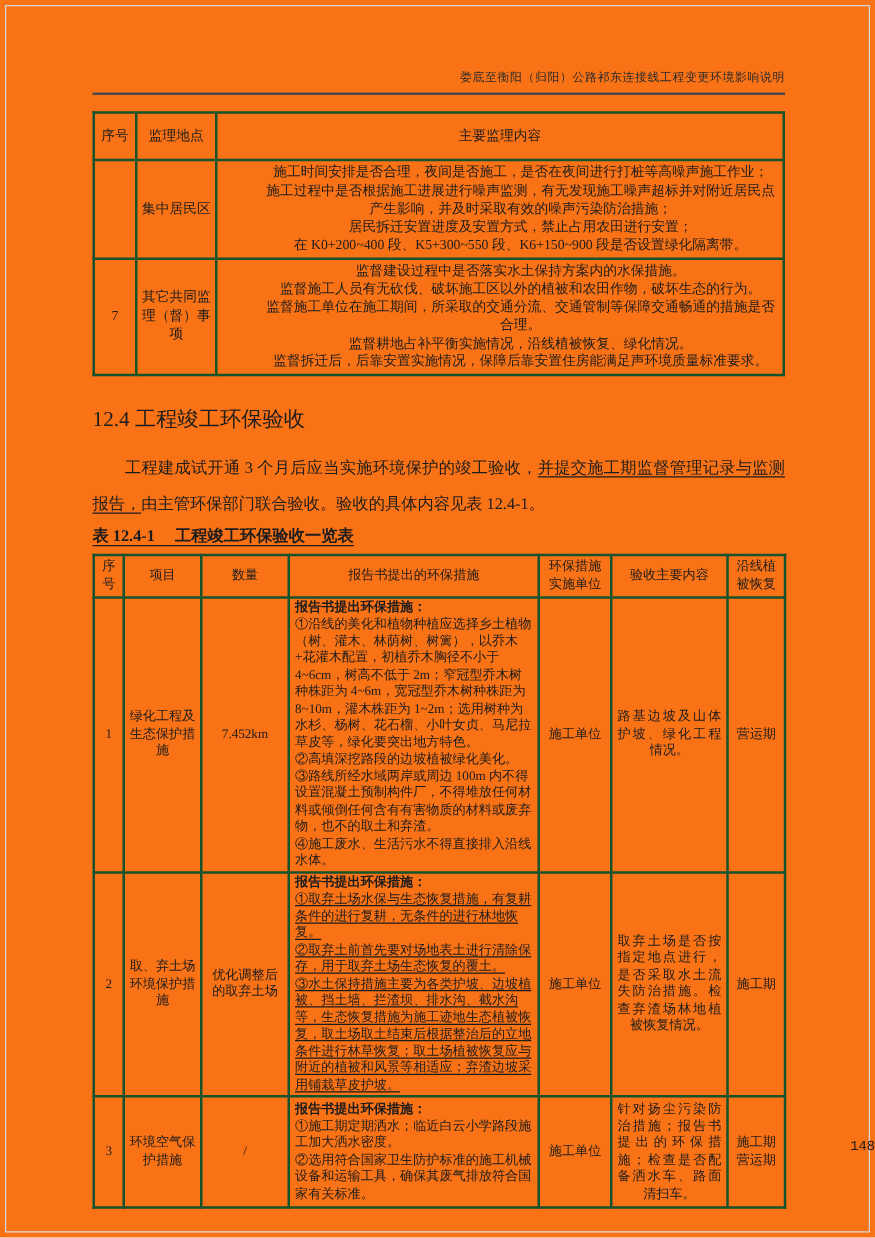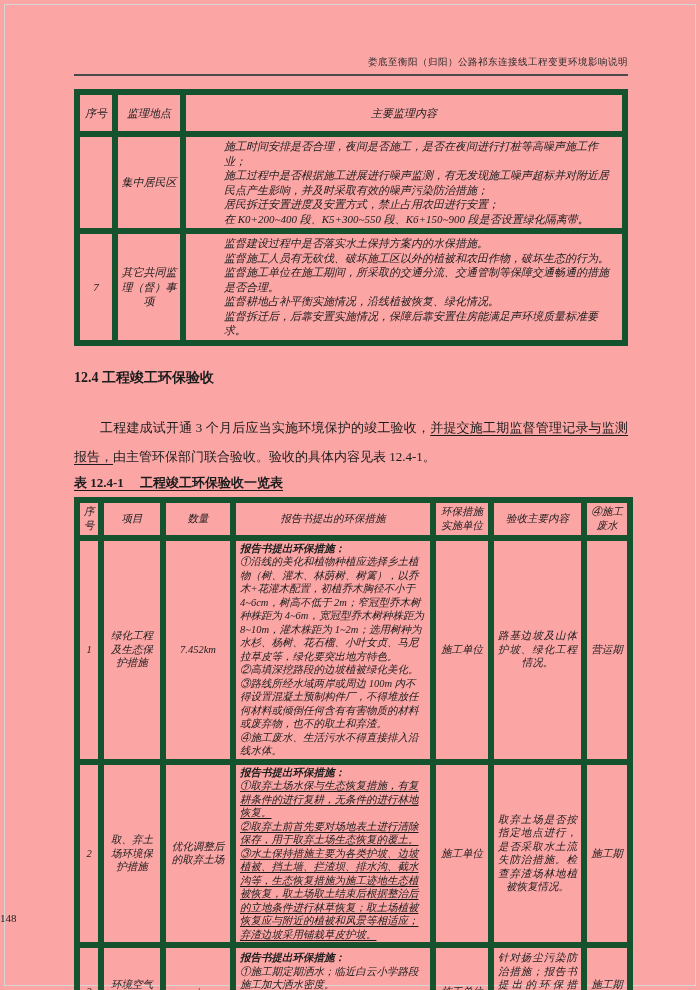--- a/index.html
+++ b/index.html
@@ -1,58 +1,58 @@
 <!DOCTYPE html>
 <html><head>
 <meta charset="utf-8">
 <style>
   html,body { margin:0; padding:0; background:#ffffff; }
   .page {
-    position:relative; width:700px; height:990px; background:#fca5a5;
+    position:relative; width:700px; height:990px; background:#f97316;
     font-family:"Liberation Serif","DejaVu Serif",serif; color:#1c1c1c;
     overflow:hidden;
   }
   .scan-frame { position:absolute; inset:4px; border:1px solid #d6d6d6; pointer-events:none; }
   .content { position:absolute; left:74px; top:56px; width:554px; }
 
   .doc-header {
     text-align:right; font-size:9.5px; letter-spacing:0.5px; color:#2a2a2a;
     padding-bottom:5px; border-bottom:2px solid #4a4a4a;
   }
 
   table { border-collapse:collapse; width:100%; }
-  td, th { border:6px solid #14532d; vertical-align:middle; font-weight:normal;font-style:italic; }
+  td, th { border:2px solid #14532d; vertical-align:middle; font-weight:normal; }
 
   
   .t1 { margin-top:13px; font-size:11px; }
   .t1 td { padding:2px 5px; line-height:14.5px; }
   .t1 .c-no  { width:28px; text-align:center; padding:2px 2px; }
   .t1 .c-loc { width:56px; text-align:center; padding:2px 3px; }
   .t1 .hdr td { text-align:center; height:32px; }
-  .t1 .c-body { text-align:left;padding-left:38px; }
+  .t1 .c-body { text-align:center;padding-left:38px; }
 
   
-  .section-h { margin-top:23px; font-weight:bold; font-size:14px; }
-  .para { margin-top:26px; font-size:13px; line-height:29px; text-align:justify; text-indent:26px; }
+  .section-h { margin-top:23px; font-weight:normal; font-size:17px; }
+  .para { margin-top:12px; font-size:13px; line-height:29px; text-align:justify; text-indent:26px; }
   .u { text-decoration:underline; text-underline-offset:3px; }
   .tbl-title { margin-top:3px; text-align:left; font-size:13px; font-weight:bold; }
   .tbl-title span { text-decoration:underline; text-underline-offset:3px; }
 
   
   .t2 { margin-top:5px; font-size:10.5px; table-layout:fixed; }
   .t2 td, .t2 th { padding:1px 3px; line-height:13.5px; }
   .t2 thead th { text-align:center; height:30px; }
   .t2 .c-center { text-align:center; }
   .t2 .c-meas { text-align:left; padding:1px 4px; }
   .t2 .c-meas .m-title { font-weight:bold; }
   .t2 .c-meas.ul div:not(.m-title) { text-decoration:underline; text-underline-offset:2px; }
   .t2 .c-acc { text-align:justify; text-align-last:center; padding:3px 4px; }
   .t2 .c-time { text-align:center; white-space:pre-line; }
 
-  .page-num { position:absolute; left:0; right:0; top:912px; text-align:left; font-size:11px; }
+  .page-num { position:absolute; left:0; right:0; top:912px; text-align:right; font-size:11px;font-family:Liberation Mono, monospace; }
 </style>
 </head>
 <body>
 
 <div class="page">
   <div class="scan-frame"></div>
 
   <div class="content">
 
     <div class="doc-header">娄底至衡阳（归阳）公路祁东连接线工程变更环境影响说明</div>
@@ -104,21 +104,21 @@
           <col style="width:46px">
       </colgroup>
       <thead>
         <tr>
           <th>序号</th>
           <th>项目</th>
           <th>数量</th>
           <th>报告书提出的环保措施</th>
           <th>环保措施实施单位</th>
           <th>验收主要内容</th>
-          <th>④施工废水</th>
+          <th>沿线植被恢复</th>
         </tr>
       </thead>
       <tbody>
         <tr>
           <td class="c-center">1</td>
           <td class="c-center">绿化工程及生态保护措施</td>
           <td class="c-center">7.452km</td>
           <td class="c-meas">
             <div class="m-title">报告书提出环保措施：</div>
             <div>①沿线的美化和植物种植应选择乡土植物（树、灌木、林荫树、树篱），以乔木+花灌木配置，初植乔木胸径不小于 4~6cm，树高不低于 2m；窄冠型乔木树种株距为 4~6m，宽冠型乔木树种株距为 8~10m，灌木株距为 1~2m；选用树种为水杉、杨树、花石榴、小叶女贞、马尼拉草皮等，绿化要突出地方特色。</div>

